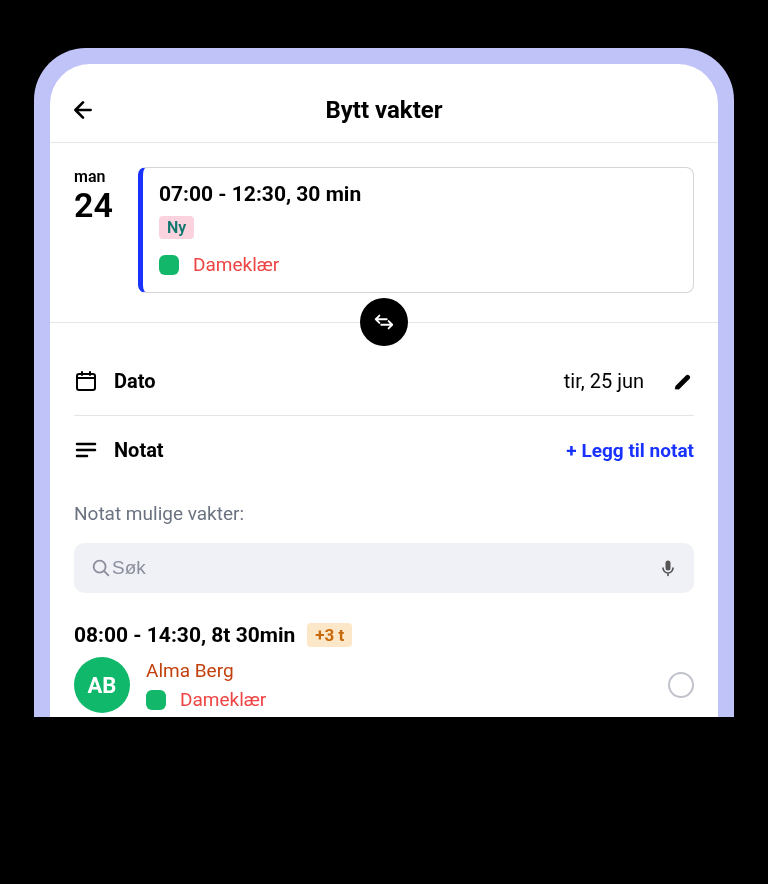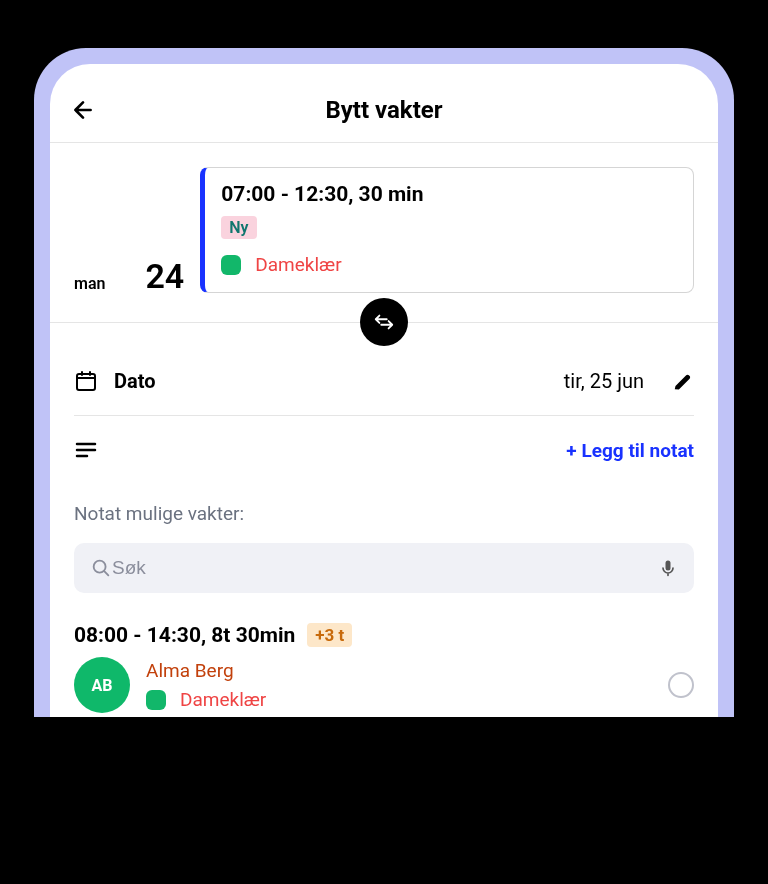--- a/index.html
+++ b/index.html
@@ -47,35 +47,35 @@
       height: 1px;
       background: #e5e5e5;
     }
     .shift-section {
       padding: 24px 24px 0 24px;
       display: flex;
       gap: 16px;
     }
     .date-col {
       display: flex;
-      align-items: flex-end;
+      flex-direction: column;
+      align-items: flex-start;
       min-width: 48px;
-      gap: 40px;
     }
     .day-label {
       font-size: 16px;
       font-weight: 600;
       color: #000;
     }
     .day-number {
       font-size: 34px;
       font-weight: 600;
       color: #000;
       line-height: 1;
-      margin-top: 12px;
+      margin-top: 2px;
     }
     .shift-card {
       flex: 1;
       border: 1px solid #d5d5d5;
       border-radius: 8px;
       padding: 14px 16px 16px 16px;
       position: relative;
       border-left: 5px solid #1932ff;
     }
     .shift-time {
@@ -220,21 +220,21 @@
     }
     .avatar {
       width: 56px;
       height: 56px;
       background: #0fb86a;
       border-radius: 50%;
       display: flex;
       align-items: center;
       justify-content: center;
       color: #fff;
-      font-size: 16px;
+      font-size: 22px;
       font-weight: 700;
     }
     .person-info {
       flex: 1;
       display: flex;
       flex-direction: column;
       gap: 6px;
     }
     .person-name {
       font-size: 19px;
@@ -310,20 +310,21 @@
       </svg>
     </div>
 
     <div class="section-divider"></div>
 
     <div class="row-item">
       <div class="row-label-wrap">
         <svg class="icon-svg" width="24" height="24" viewBox="0 0 24 24">
           <path d="M3 6H21M3 12H21M3 18H13" stroke="#000" stroke-width="2.5" stroke-linecap="round"></path>
         </svg>
+        <div class="row-label">Notat</div>
       </div>
       <div class="add-note-link">+ Legg til notat</div>
     </div>
 
     <div class="section-label">Notat mulige vakter:</div>
 
     <div class="search-box">
       <svg class="icon-svg" width="22" height="22" viewBox="0 0 24 24" fill="none">
         <circle cx="10.5" cy="10.5" r="6.5" stroke="#8b8e9c" stroke-width="2"></circle>
         <path d="M15.5 15.5L20 20" stroke="#8b8e9c" stroke-width="2" stroke-linecap="round"></path>

